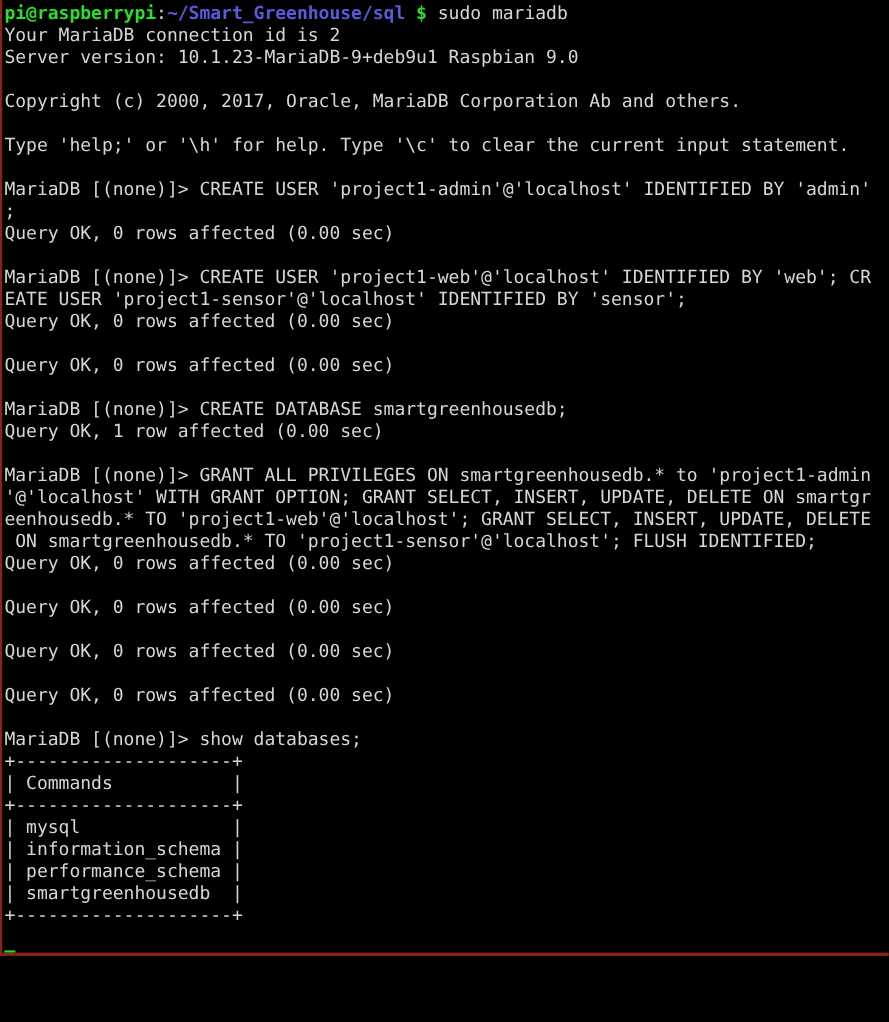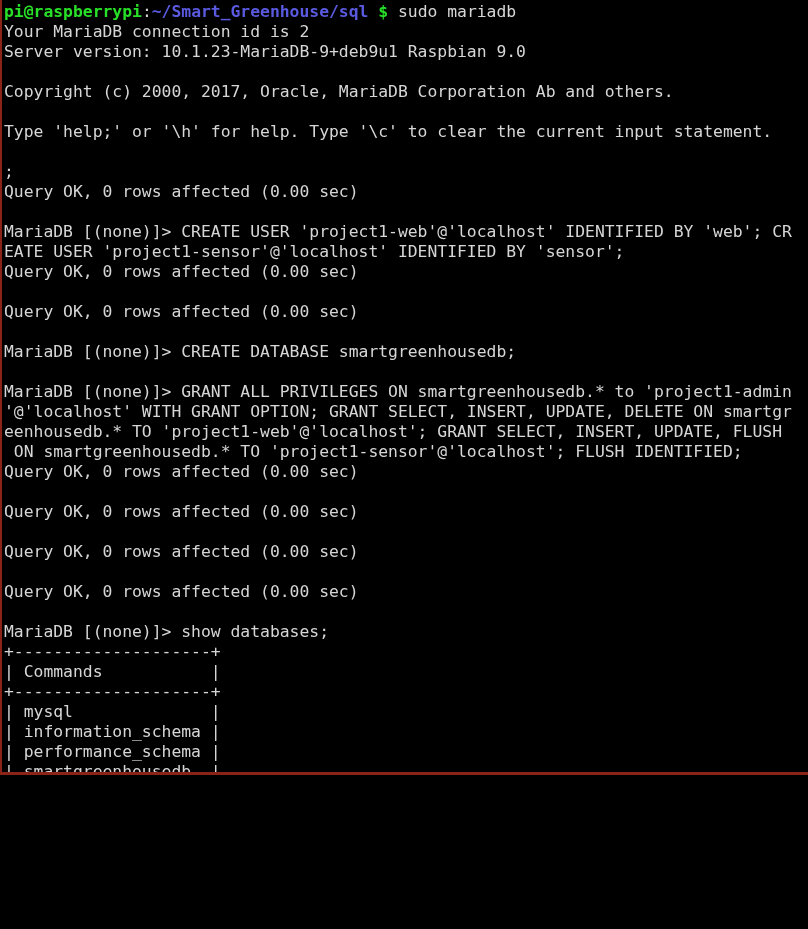--- a/index.html
+++ b/index.html
@@ -10,21 +10,21 @@
   }
   body {
     width: 808px;
     height: 929px;
     overflow: hidden;
     font-family: "DejaVu Sans Mono", "Liberation Mono", monospace;
   }
   #terminal-window {
     position: relative;
     width: 808px;
-    height: 775px;
+    height: 869px;
     background: #000000;
     box-sizing: border-box;
     border-left: 2px solid #8a2418;
     border-bottom: 3px solid #8a2418;
     overflow: hidden;
   }
   #terminal-screen {
     position: absolute;
     left: 0;
     top: 0;
@@ -67,34 +67,36 @@
     <div class="term-line"><span class="seg-user">pi@raspberrypi</span><span class="seg-colon">:</span><span class="seg-path">~/Smart_Greenhouse/sql</span><span class="seg-colon"> </span><span class="seg-dollar">$</span><span class="seg-cmd"> sudo mariadb</span></div>
 
     <div id="output-lines">
         <div class="term-line">Your MariaDB connection id is 2</div>
         <div class="term-line">Server version: 10.1.23-MariaDB-9+deb9u1 Raspbian 9.0</div>
         <div class="term-line blank"> </div>
         <div class="term-line">Copyright (c) 2000, 2017, Oracle, MariaDB Corporation Ab and others.</div>
         <div class="term-line blank"> </div>
         <div class="term-line">Type 'help;' or '\h' for help. Type '\c' to clear the current input statement.</div>
         <div class="term-line blank"> </div>
+        <div class="term-line">MariaDB [(none)]&gt; CREATE USER 'project1-admin'@'localhost' IDENTIFIED BY 'admin'</div>
         <div class="term-line">;</div>
         <div class="term-line">Query OK, 0 rows affected (0.00 sec)</div>
         <div class="term-line blank"> </div>
         <div class="term-line">MariaDB [(none)]&gt; CREATE USER 'project1-web'@'localhost' IDENTIFIED BY 'web'; CR</div>
         <div class="term-line">EATE USER 'project1-sensor'@'localhost' IDENTIFIED BY 'sensor';</div>
         <div class="term-line">Query OK, 0 rows affected (0.00 sec)</div>
         <div class="term-line blank"> </div>
         <div class="term-line">Query OK, 0 rows affected (0.00 sec)</div>
         <div class="term-line blank"> </div>
         <div class="term-line">MariaDB [(none)]&gt; CREATE DATABASE smartgreenhousedb;</div>
+        <div class="term-line">Query OK, 1 row affected (0.00 sec)</div>
         <div class="term-line blank"> </div>
         <div class="term-line">MariaDB [(none)]&gt; GRANT ALL PRIVILEGES ON smartgreenhousedb.* to 'project1-admin</div>
         <div class="term-line">'@'localhost' WITH GRANT OPTION; GRANT SELECT, INSERT, UPDATE, DELETE ON smartgr</div>
-        <div class="term-line">eenhousedb.* TO 'project1-web'@'localhost'; GRANT SELECT, INSERT, UPDATE, FLUSH</div>
+        <div class="term-line">eenhousedb.* TO 'project1-web'@'localhost'; GRANT SELECT, INSERT, UPDATE, DELETE</div>
         <div class="term-line"> ON smartgreenhousedb.* TO 'project1-sensor'@'localhost'; FLUSH IDENTIFIED;</div>
         <div class="term-line">Query OK, 0 rows affected (0.00 sec)</div>
         <div class="term-line blank"> </div>
         <div class="term-line">Query OK, 0 rows affected (0.00 sec)</div>
         <div class="term-line blank"> </div>
         <div class="term-line">Query OK, 0 rows affected (0.00 sec)</div>
         <div class="term-line blank"> </div>
         <div class="term-line">Query OK, 0 rows affected (0.00 sec)</div>
         <div class="term-line blank"> </div>
         <div class="term-line">MariaDB [(none)]&gt; show databases;</div>

